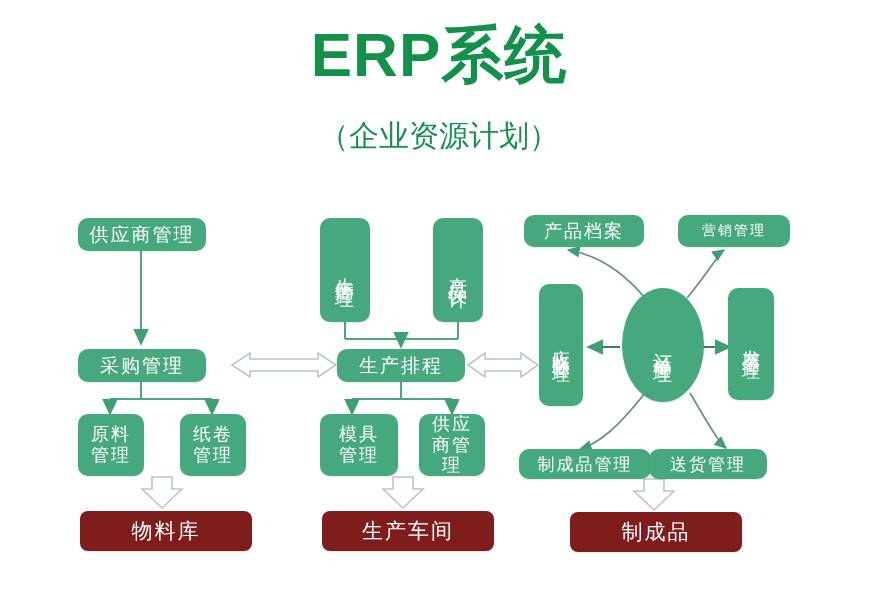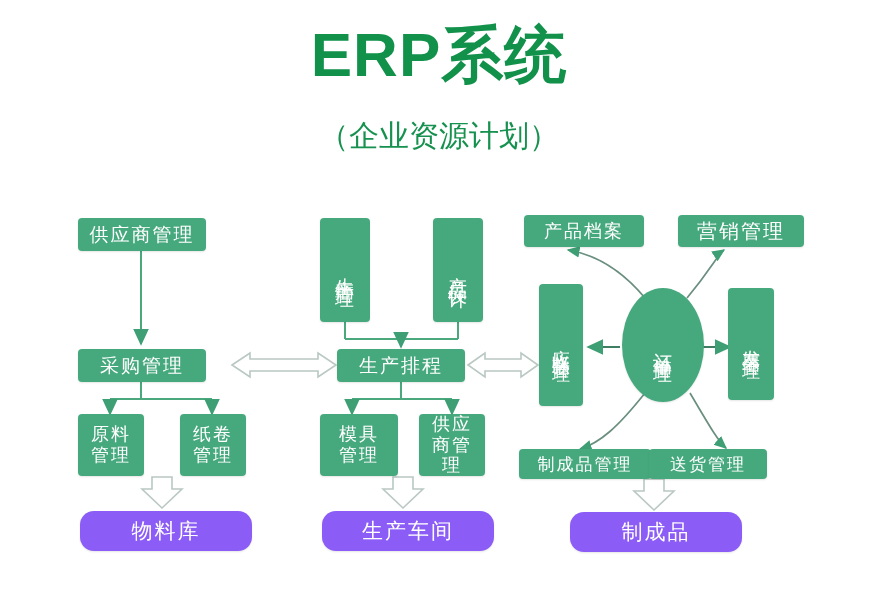--- a/index.html
+++ b/index.html
@@ -26,22 +26,22 @@
     position:absolute;
     background:#46a97d;
     color:#ffffff;
     display:flex;align-items:center;justify-content:center;
     box-sizing:border-box;
     text-align:center;
     letter-spacing:2px;
     font-weight:400;
     box-shadow:0 1px 2px rgba(0,0,0,.10);
   }
-  .node.sq{border-radius:4px;}
-  .node.round{border-radius:14px;background:#8b5cf6;}
+  .node.sq{border-radius:10px;}
+  .node.round{border-radius:8px;background:#7f1d1d;}
   .node.ell{border-radius:50%;}
   .vtext{
     writing-mode:vertical-rl;
     text-orientation:upright;
     letter-spacing:4px;
     line-height:1;
   }
   .two-line{line-height:1.15;letter-spacing:2px;}
 
   
@@ -134,21 +134,21 @@
   </div>
 
   <div class="node round" style="left:322px;top:511px;width:172px;height:40px;font-size:21px;">
     <span>生产车间</span>
   </div>
 
   <div class="node sq" style="left:524px;top:215px;width:120px;height:32px;font-size:18px;">
     <span>产品档案</span>
   </div>
 
-  <div class="node sq" style="left:678px;top:215px;width:126px;height:32px;font-size:20px;">
+  <div class="node sq" style="left:678px;top:215px;width:112px;height:32px;font-size:14px;">
     <span>营销管理</span>
   </div>
 
   <div class="node sq" style="left:539px;top:284px;width:44px;height:122px;font-size:18px;">
     <span class="vtext">应收款管理</span>
   </div>
 
   <div class="node ell" style="left:622px;top:288px;width:82px;height:114px;font-size:19px;">
     <span class="vtext">订单管理</span>
   </div>

